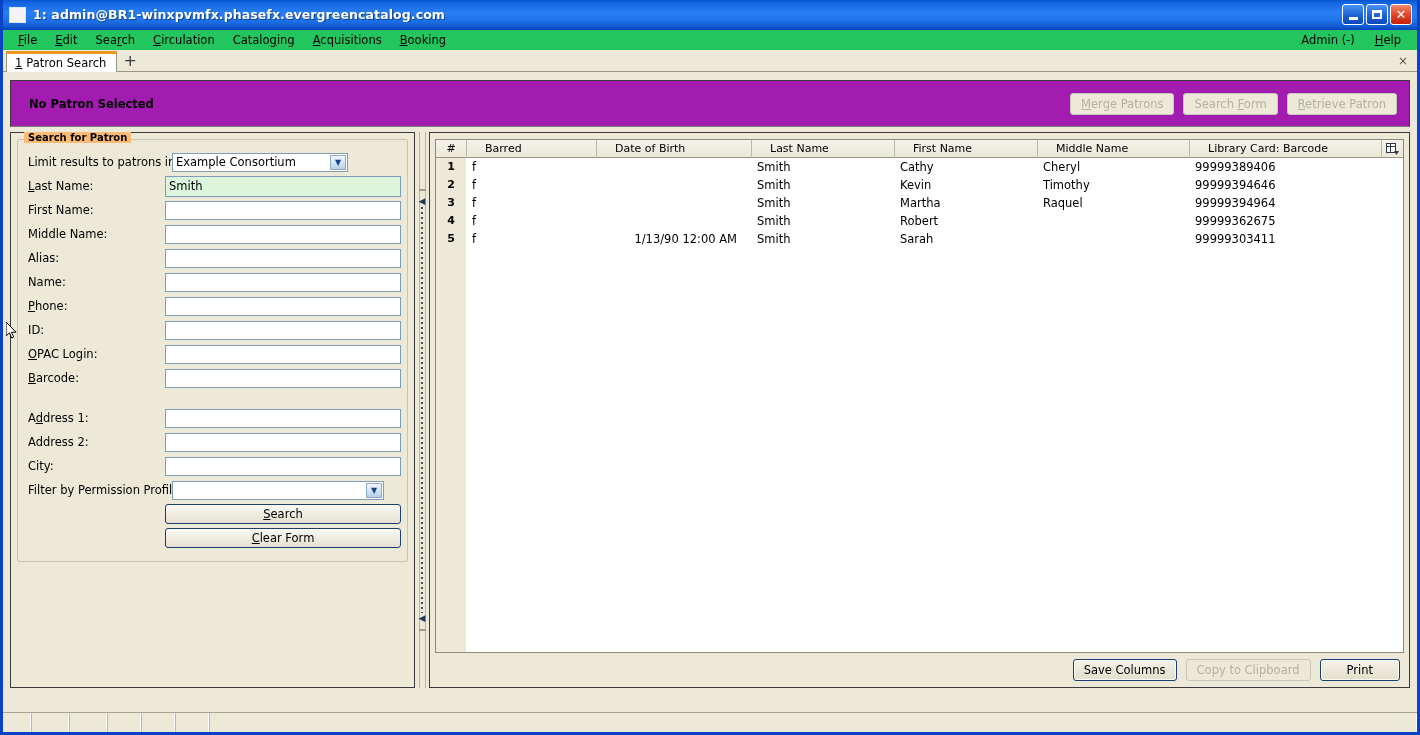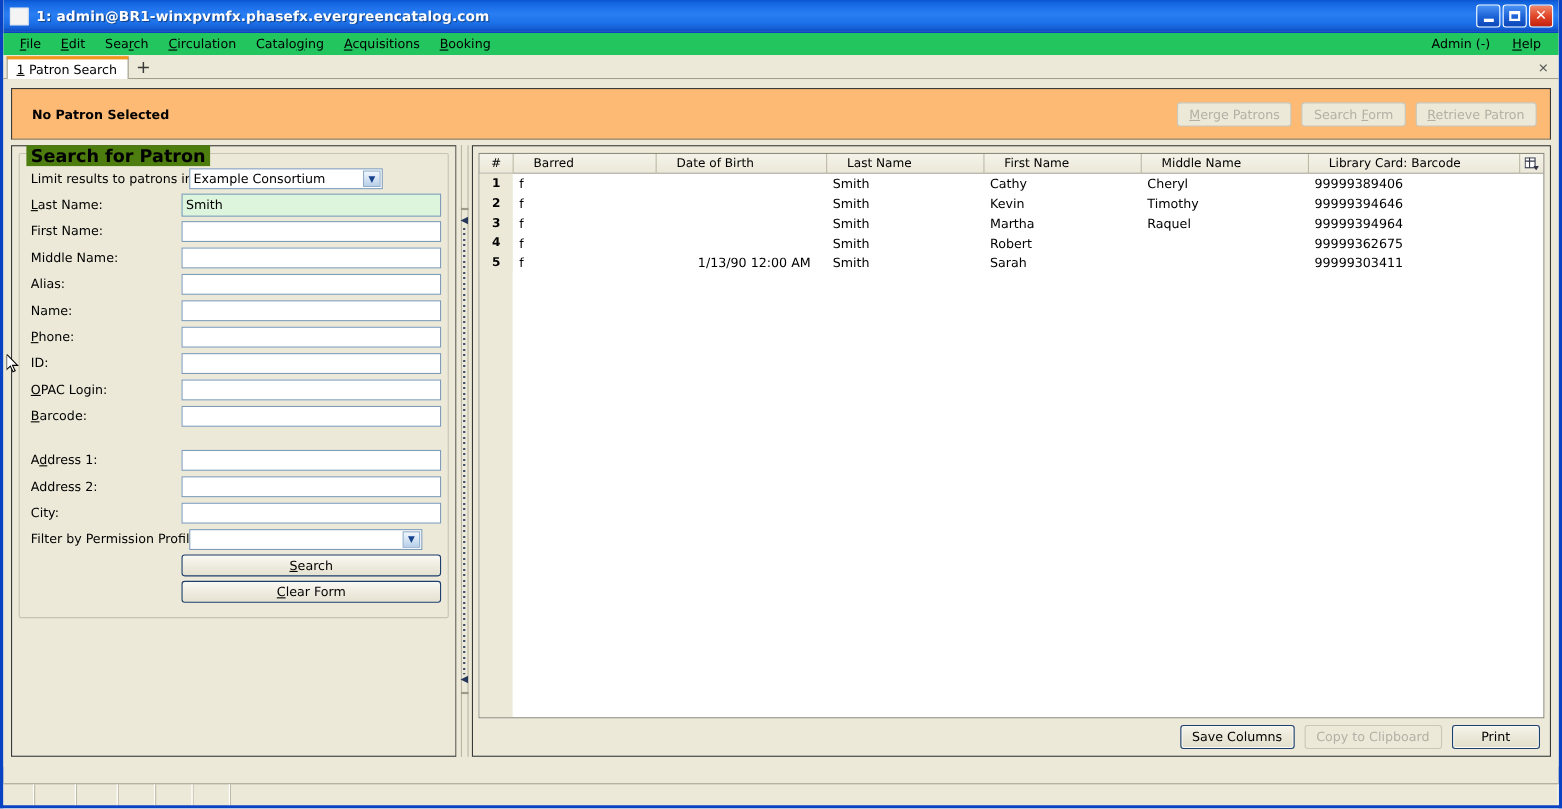--- a/index.html
+++ b/index.html
@@ -166,21 +166,21 @@
     position: relative;
     height: 625px;
     background: #ece9d8;
     box-sizing: border-box;
     padding: 8px 7px 0 7px;
   }
   .patron-header {
     height: 47px;
     border: 1px solid #3a3a3a;
     border-bottom: 1px solid #7f7f75;
-    background: #fdba74;
+    background: #a21caf;
     box-sizing: border-box;
     display: flex;
     align-items: center;
     padding: 0 8px 0 18px;
   }
   .patron-header-title {
     font-size: 11.5px;
     font-weight: bold;
   }
   .header-buttons {
@@ -285,23 +285,23 @@
     margin: 6px 6px 0 6px;
     border: 1px solid #c8c4b2;
     border-radius: 2px;
     padding: 0 6px 8px 6px;
     position: relative;
   }
   .legend {
     position: absolute;
     top: -8px;
     left: 6px;
-    background: #4d7c0f;
+    background: #fdba74;
     padding: 0 4px;
-    font-size: 16px;
+    font-size: 10px;
     font-weight: bold;
   }
   .form-grid {
     margin-top: 10px;
   }
   .frow {
     display: flex;
     align-items: center;
     height: 24px;
   }

